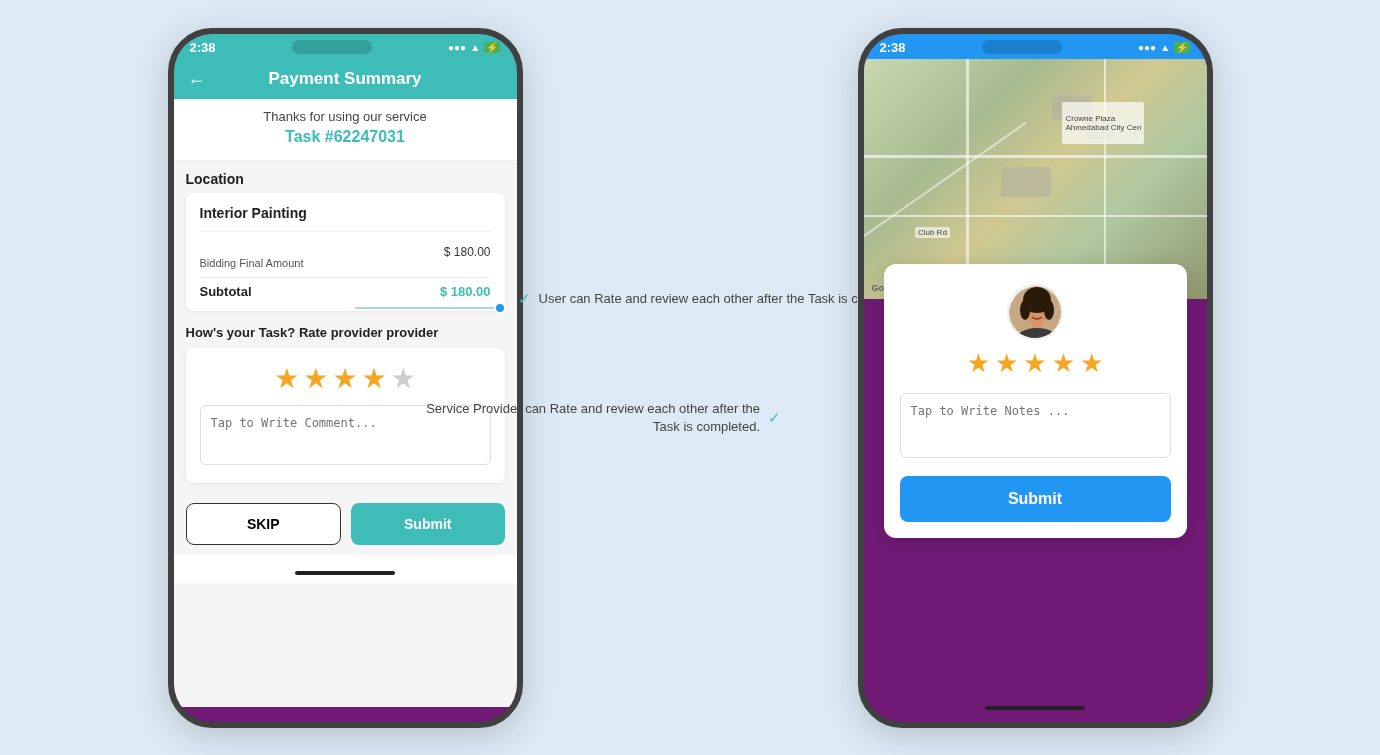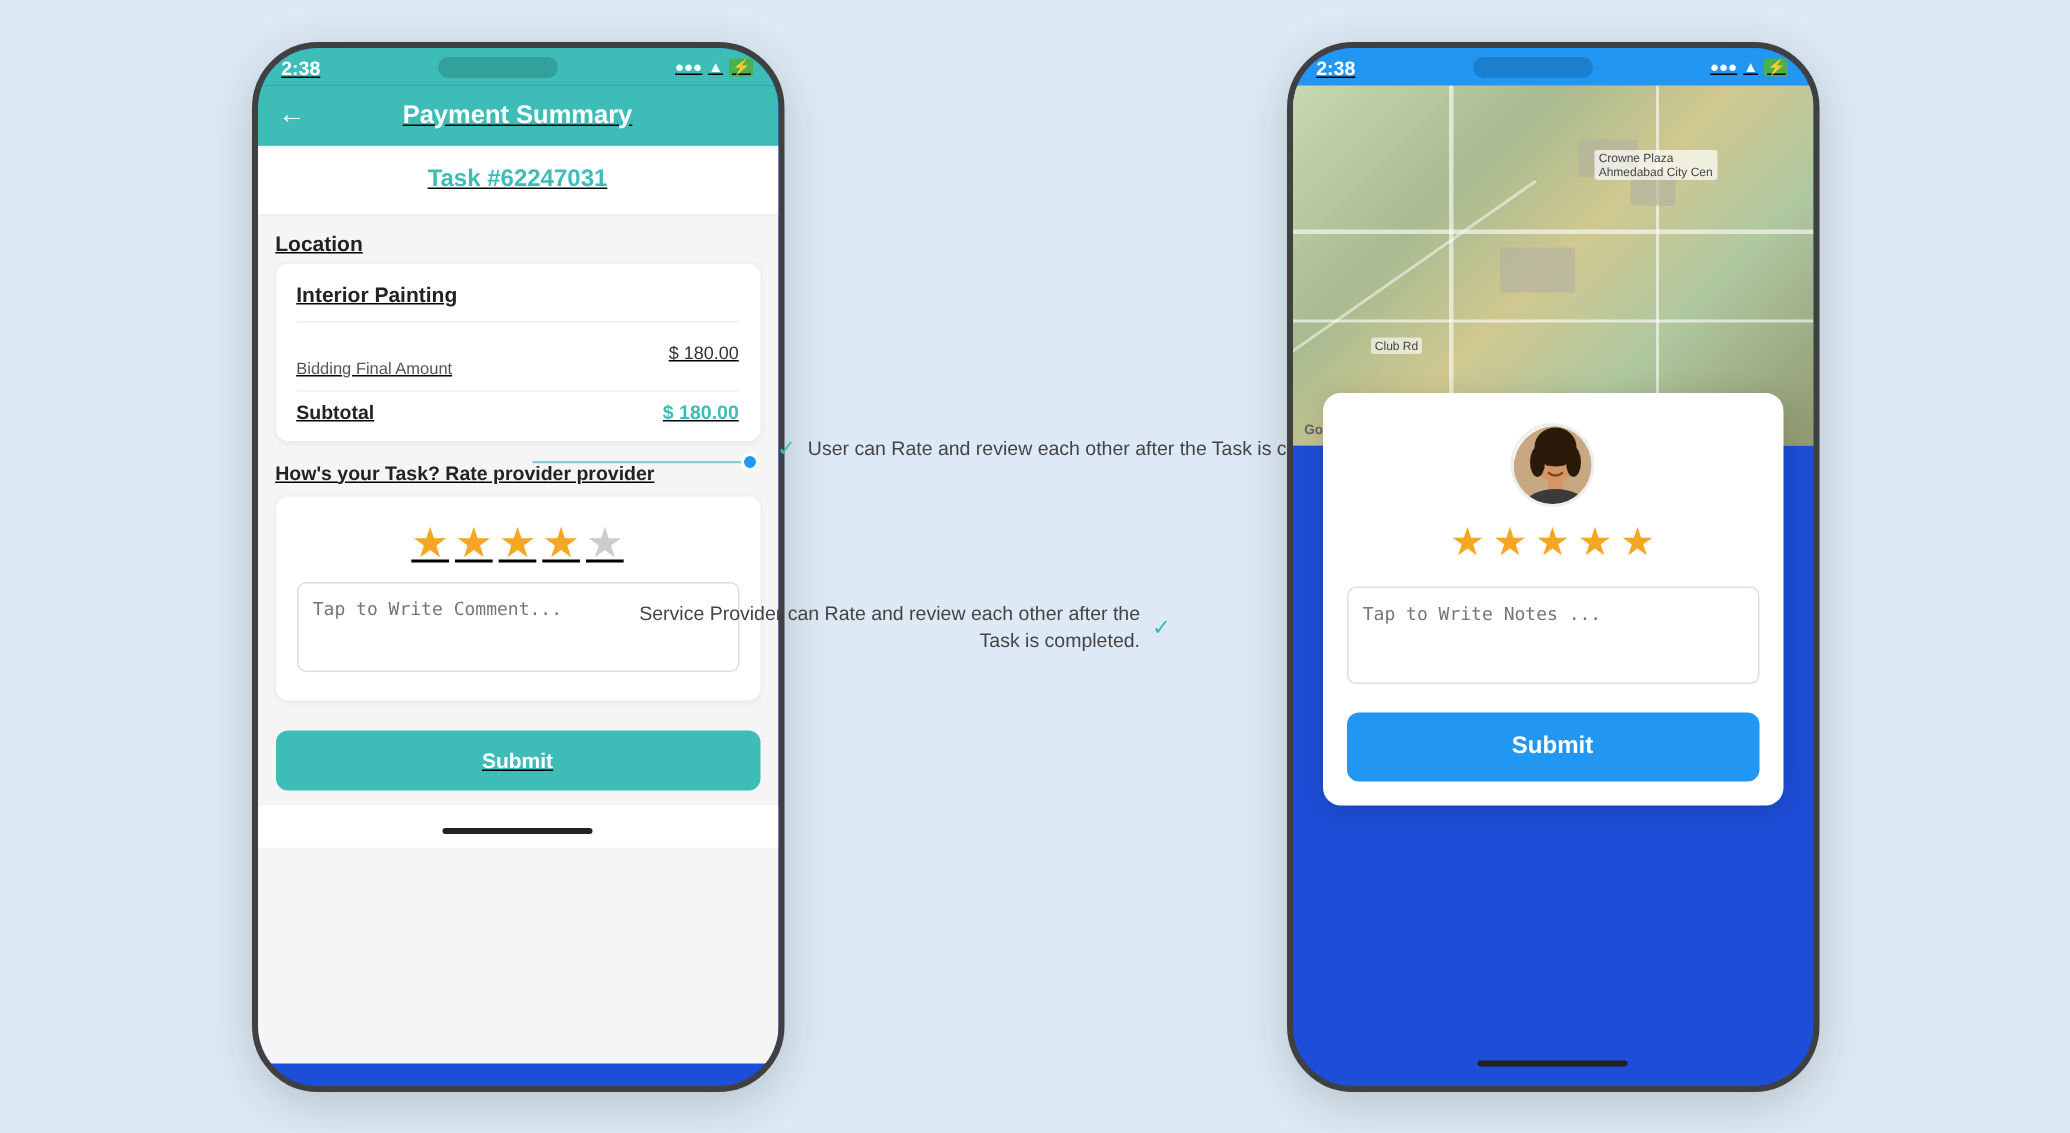--- a/index.html
+++ b/index.html
@@ -10,27 +10,26 @@
       display: flex;
       align-items: center;
       justify-content: space-around;
       font-family: -apple-system, BlinkMacSystemFont, 'Segoe UI', sans-serif;
       overflow: hidden;
       position: relative;
     }
 
     
     .phone {
-      background: #1d4ed8;
+      background: #701a75;
       border-radius: 44px;
       box-shadow: 0 8px 32px rgba(0,0,0,0.18);
       overflow: hidden;
       position: relative;
-      border: 4px solid #404040;
-      text-decoration: underline;
+      border: 6px solid #404040;
     }
     .phone-left {
       width: 355px;
       height: 700px;
     }
     .phone-right {
       width: 355px;
       height: 700px;
     }
 
@@ -276,21 +275,21 @@
       width: 200px; height: 2px;
       background: rgba(255,255,255,0.5);
       transform: rotate(-35deg);
       top: 50%; left: -20px;
     }
     .map-label {
       position: absolute;
       font-size: 9px;
       color: #444;
       background: rgba(255,255,255,0.7);
-      padding: 1px 3px;
+      padding: 12px 3px;
       border-radius: 2px;
     }
     .map-label-1 { top: 35%; left: 55%; }
     .map-building {
       position: absolute;
       background: rgba(180,180,160,0.7);
       border-radius: 2px;
     }
 
     .review-modal {
@@ -387,20 +386,21 @@
   </div>
 
   <div class="app-header app-header-teal">
     <span class="back-arrow">←</span>
     <span class="header-title">Payment Summary</span>
   </div>
 
   <div class="phone-content">
 
     <div class="thanks-section">
+      <div class="thanks-text">Thanks for using our service</div>
       <div class="task-number">Task #62247031</div>
     </div>
 
 
     <div class="charges-section">
       <div class="charges-title">Location</div>
       <div class="charges-card">
         <div class="service-name">Interior Painting</div>
         <div class="charge-row">
           <span class="charge-label">Bidding Final Amount</span>
@@ -421,20 +421,21 @@
           <span class="star star-gold">★</span>
           <span class="star star-gold">★</span>
           <span class="star star-gold">★</span>
           <span class="star star-outline">★</span>
         </div>
         <textarea class="comment-box" placeholder="Tap to Write Comment..." style=""></textarea>
       </div>
     </div>
 
     <div class="action-buttons">
+      <button class="btn-skip">SKIP</button>
       <button class="btn-submit-teal">Submit</button>
     </div>
 
     <div class="home-indicator">
       <span class="home-bar"></span>
     </div>
   </div>
 </div>
 
 <svg class="connector-area" style="position:absolute;top:0;left:0;width:1380px;height:755px;pointer-events:none;" viewBox="0 0 1380 755">

